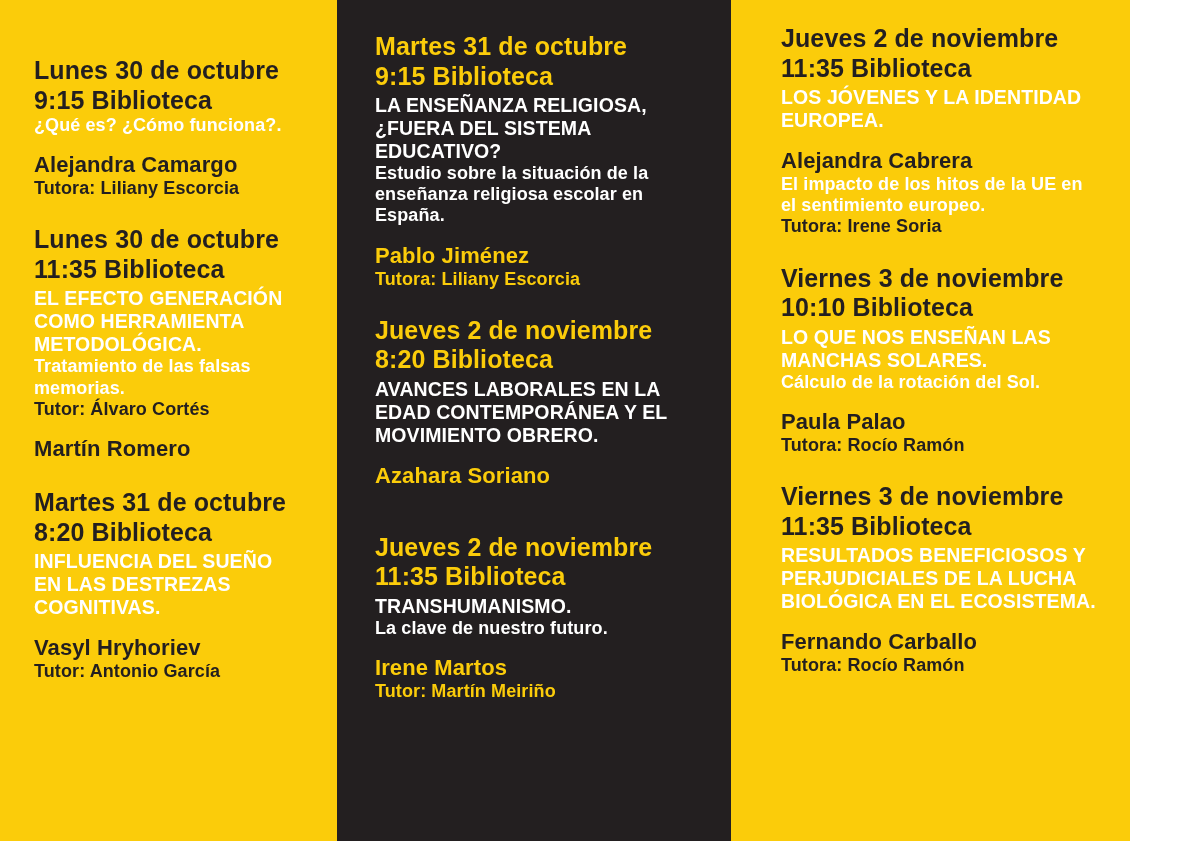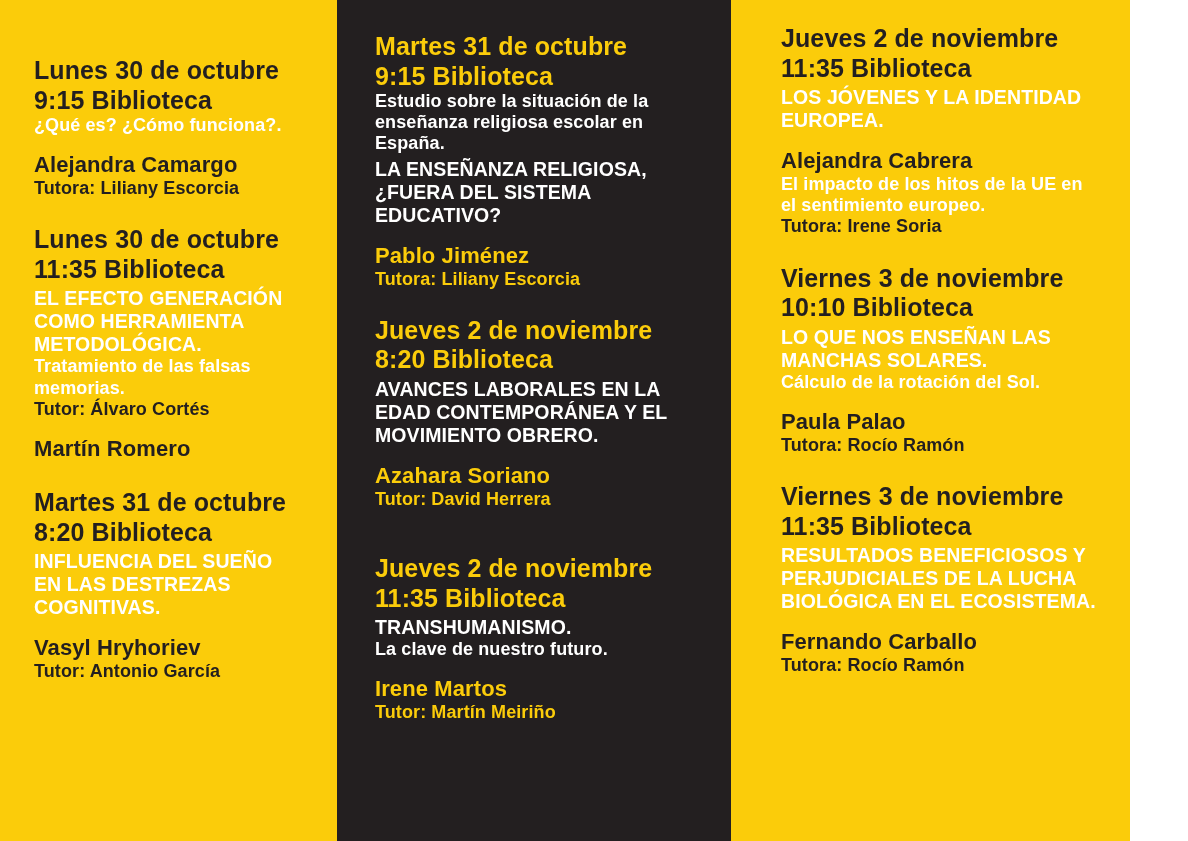--- a/index.html
+++ b/index.html
@@ -102,33 +102,32 @@
       <div class="line s-tutor c-dark blk">Tutor: Antonio García</div>
     </div>
 
   </div>
 
   <div class="panel panel-dark">
 
     <div class="entry">
       <div class="line s-date c-yellow blk">Martes 31 de octubre</div>
       <div class="line s-time c-yellow blk">9:15 Biblioteca</div>
+      <div class="line s-title c-white blk title-block">LA ENSEÑANZA RELIGIOSA, ¿FUERA DEL SISTEMA EDUCATIVO?</div>
       <div class="line s-sub c-white blk">Estudio sobre la situación de la enseñanza religiosa escolar en España.</div>
-      <div class="line s-title c-white blk title-block">LA ENSEÑANZA RELIGIOSA, ¿FUERA DEL SISTEMA EDUCATIVO?</div>
       <div class="line s-author c-yellow blk author-block">Pablo Jiménez</div>
       <div class="line s-tutor c-yellow blk">Tutora: Liliany Escorcia</div>
     </div>
 
     <div class="entry">
       <div class="line s-date c-yellow blk">Jueves 2 de noviembre</div>
       <div class="line s-time c-yellow blk">8:20 Biblioteca</div>
       <div class="line s-title c-white blk title-block">AVANCES LABORALES EN LA EDAD CONTEMPORÁNEA Y EL MOVIMIENTO OBRERO.</div>
       <div class="line s-sub c-white blk"></div>
       <div class="line s-author c-yellow blk author-block">Azahara Soriano</div>
-      <div class="line s-tutor c-yellow blk">Tutor: David Herrera</div>
     </div>
 
     <div class="entry" style="margin-top:44px;">
       <div class="line s-date c-yellow blk">Jueves 2 de noviembre</div>
       <div class="line s-time c-yellow blk">11:35 Biblioteca</div>
       <div class="line s-title c-white blk title-block">TRANSHUMANISMO.</div>
       <div class="line s-sub c-white blk">La clave de nuestro futuro.</div>
       <div class="line s-author c-yellow blk author-block"> Irene Martos</div>
       <div class="line s-tutor c-yellow blk"> Tutor: Martín Meiriño</div>
     </div>

